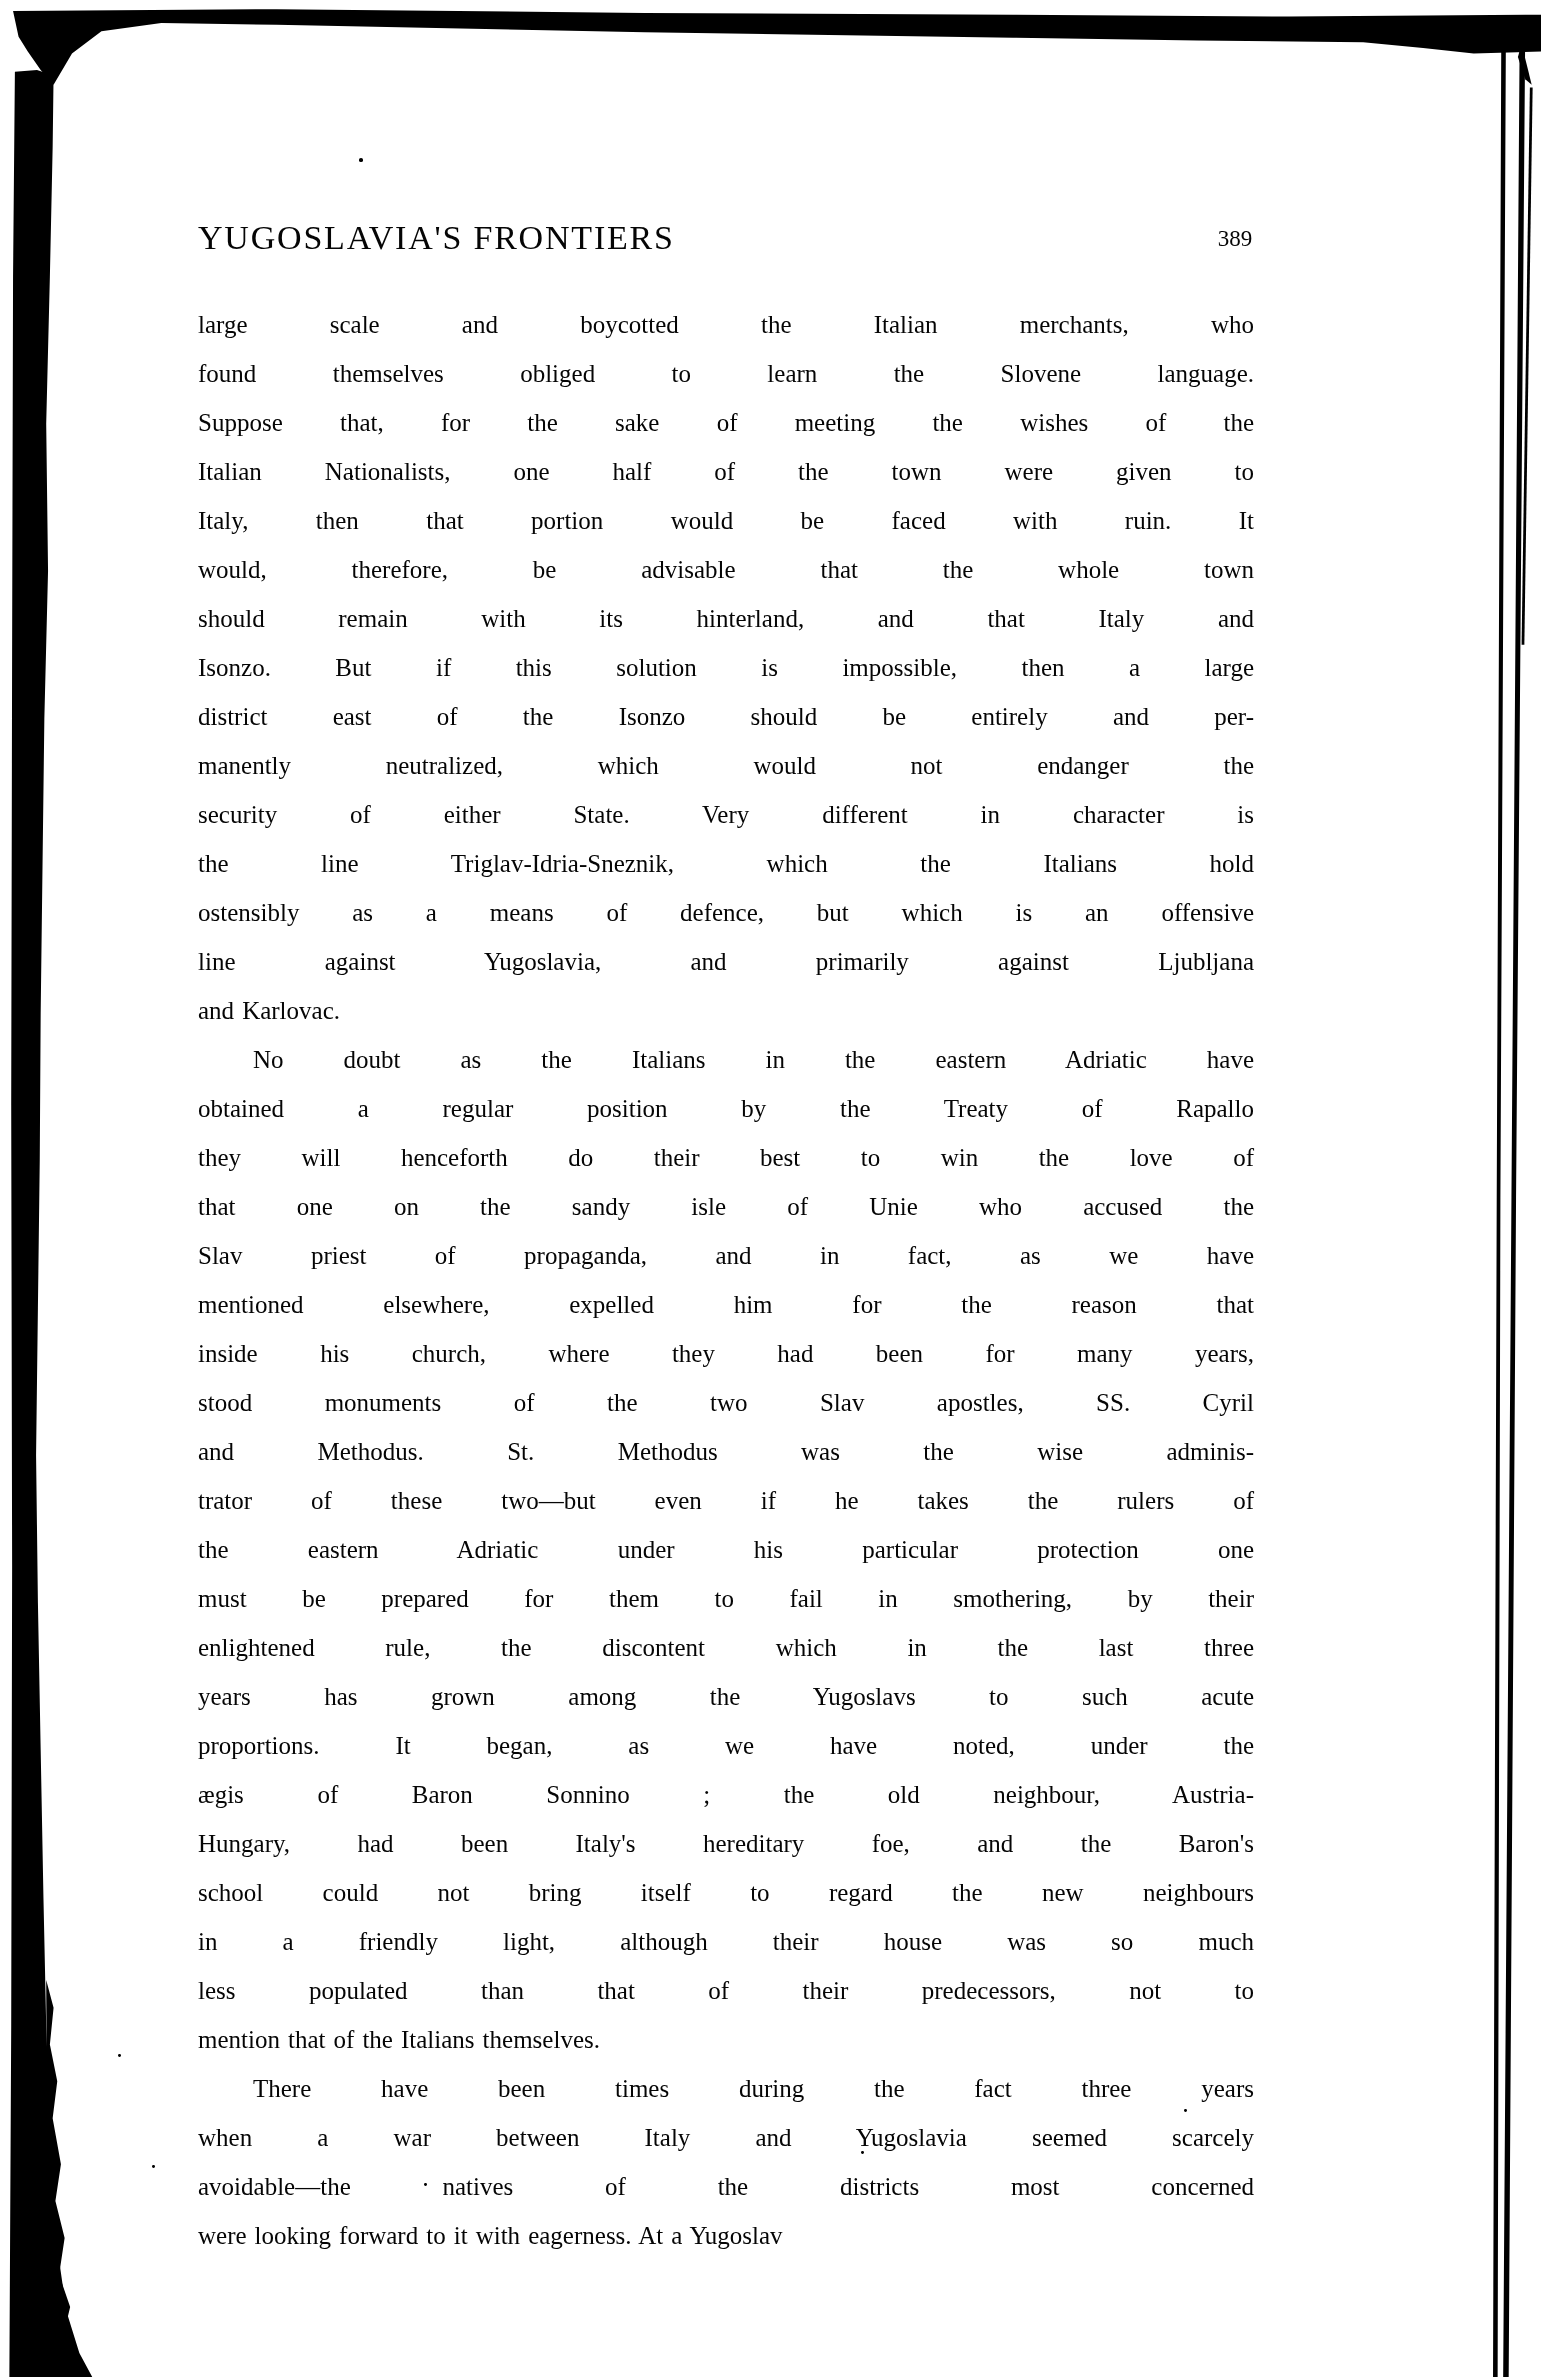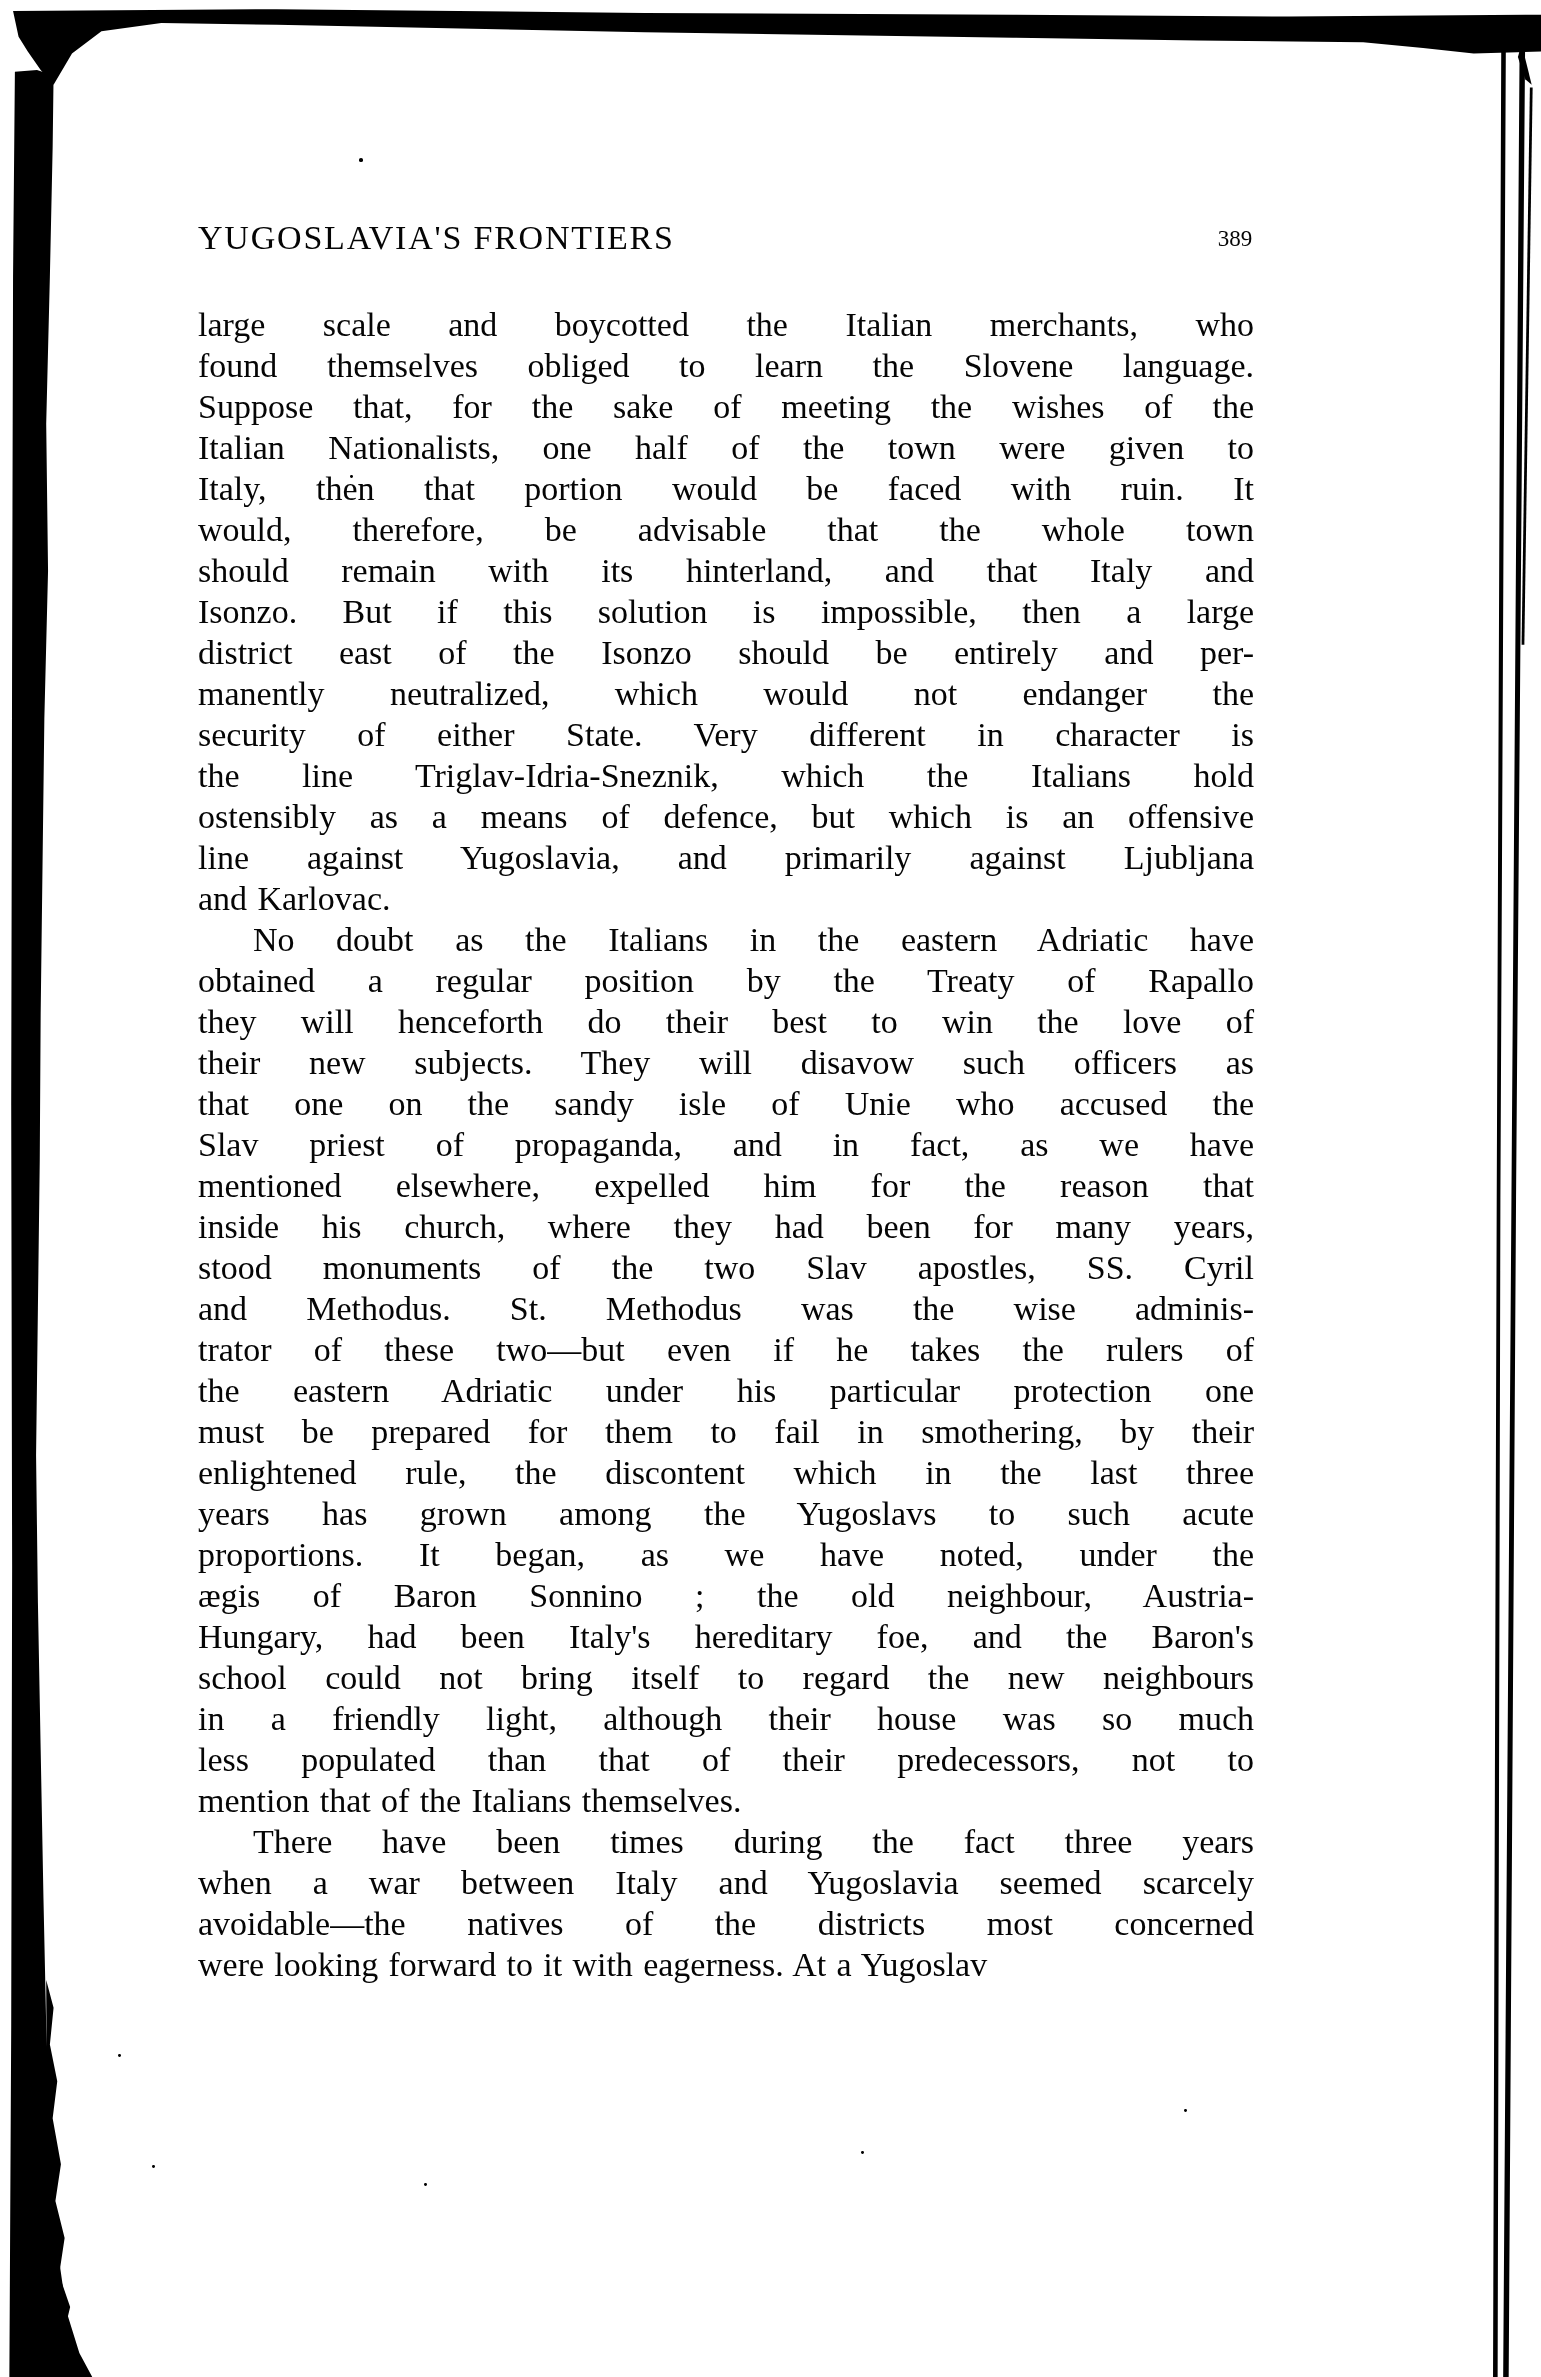--- a/index.html
+++ b/index.html
@@ -40,27 +40,28 @@
   }
   .page-number {
     position: absolute;
     right: 1.8px;
     top: 0.9px;
     font-size: 23px;
     line-height: 37px;
   }
   .paragraph { margin: 0; }
   .line {
-    font-size: 34px;
+    font-size: 25px;
     line-height: 41px;
     height: 41px;
     white-space: nowrap;
     text-align: justify;
     text-align-last: justify;
     word-spacing: 1.8px;
+    margin-top: 8px;
   }
   .line.last {
     text-align-last: left;
   }
   .line.indent {
     text-indent: 55px;
   }
   .speck {
     position: absolute;
     background: #000;
@@ -128,21 +129,20 @@
           <div class="line">security of either State.  Very different in character is</div>
           <div class="line">the line Triglav-Idria-Sneznik, which the Italians hold</div>
           <div class="line">ostensibly as a means of defence, but which is an offensive</div>
           <div class="line">line against Yugoslavia, and primarily against Ljubljana</div>
           <div class="line last">and Karlovac.</div>
         </div>
         <div class="paragraph">
           <div class="line indent">No doubt as the Italians in the eastern Adriatic have</div>
           <div class="line">obtained a regular position by the Treaty of Rapallo</div>
           <div class="line">they will henceforth do their best to win the love of</div>
-          <div class="line">their new subjects.  They will disavow such officers as</div>
           <div class="line">that one on the sandy isle of Unie who accused the</div>
           <div class="line">Slav priest of propaganda, and in fact, as we have</div>
           <div class="line">mentioned elsewhere, expelled him for the reason that</div>
           <div class="line">inside his church, where they had been for many years,</div>
           <div class="line">stood monuments of the two Slav apostles, SS. Cyril</div>
           <div class="line">and Methodus.  St. Methodus was the wise adminis-</div>
           <div class="line">trator of these two—but even if he takes the rulers of</div>
           <div class="line">the eastern Adriatic under his particular protection one</div>
           <div class="line">must be prepared for them to fail in smothering, by their</div>
           <div class="line">enlightened rule, the discontent which in the last three</div>

